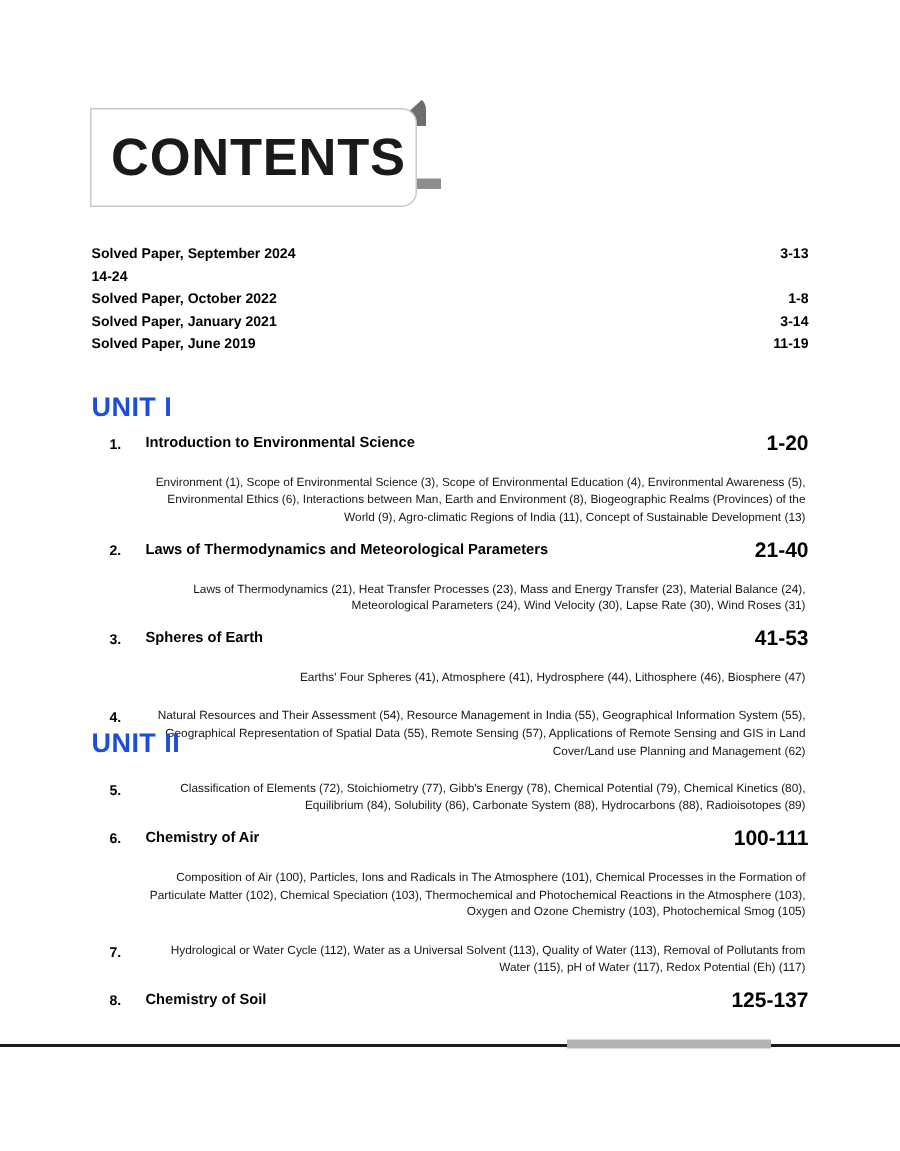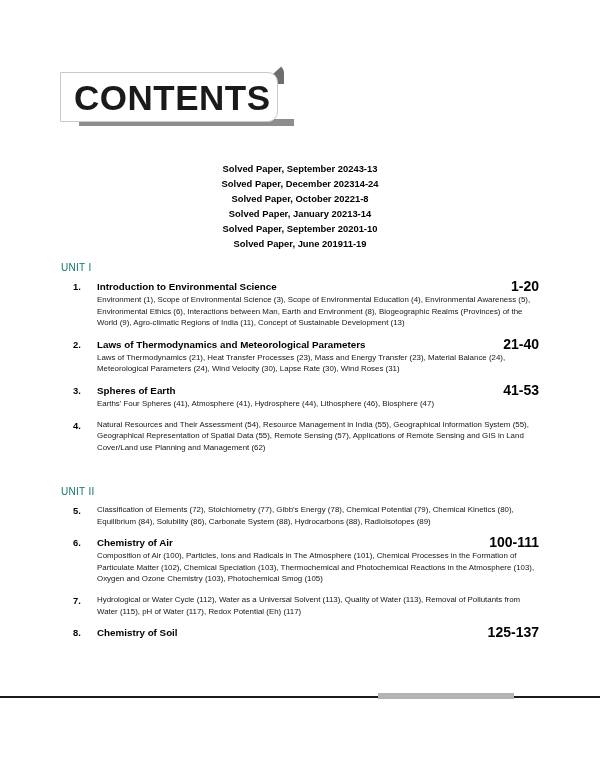--- a/index.html
+++ b/index.html
@@ -22,21 +22,21 @@
     width: 600px;
     height: 767px;
   }
 
   
   .contents-header {
     position: absolute;
     left: 60px;
     top: 72px;
     width: 218px;
-    height: 50px;
+    height: 66px;
   }
   .contents-box {
     position: absolute;
     left: 0; top: 0;
     width: 100%;
     height: 100%;
     border: 1px solid #c9c9c9;
     border-top-right-radius: 10px;
     border-bottom-right-radius: 10px;
     box-sizing: border-box;
@@ -87,36 +87,36 @@
 
   
   .solved-list {
     position: absolute;
     left: 61px;
     top: 161px;
     width: 478px;
   }
   .solved-row {
     display: flex;
-    justify-content: center;
+    justify-content: space-between;
     align-items: baseline;
     font-size: 9.4px;
     font-weight: bold;
     line-height: 15.1px;
     color: #000000;
   }
   .solved-label { white-space: nowrap; }
   .solved-pages { white-space: nowrap; text-align: right; }
 
   
   .unit-block { position: absolute; left: 61px; width: 478px; }
   .unit-heading {
-    font-size: 10px;
-    font-weight: normal;
-    color: #0f766e;
+    font-size: 18px;
+    font-weight: bold;
+    color: #1d4ed8;
     letter-spacing: 0.3px;
     margin: 0 0 7px 0;
     line-height: 1.1;
   }
 
   .chapter {
     position: relative;
     padding-left: 36px;
     margin-bottom: 9px;
   }
@@ -144,23 +144,23 @@
     font-weight: bold;
     line-height: 13px;
     white-space: nowrap;
     padding-left: 8px;
   }
   .chapter-desc {
     font-size: 7.9px;
     font-weight: normal;
     line-height: 11.6px;
     color: #161616;
-    margin-top: 1px;
+    margin-top: 14px;
     padding-right: 2px;
-    text-align: left;
+    text-align: right;
   }
 
   
   .footer-rule {
     position: absolute;
     left: 0;
     top: 696px;
     width: 600px;
     height: 2px;
     background: #1b1b1b;
@@ -186,36 +186,31 @@
       <div class="contents-title">CONTENTS</div>
     </div>
   </div>
 
   <div class="solved-list">
       <div class="solved-row">
         <span class="solved-label">Solved Paper, September 2024</span>
         <span class="solved-pages">3-13</span>
       </div>
       <div class="solved-row">
-        <span class="solved-label">Solved Paper, December 2023</span>
         <span class="solved-pages">14-24</span>
       </div>
       <div class="solved-row">
         <span class="solved-label">Solved Paper, October 2022</span>
         <span class="solved-pages">1-8</span>
       </div>
       <div class="solved-row">
         <span class="solved-label">Solved Paper, January 2021</span>
         <span class="solved-pages">3-14</span>
       </div>
       <div class="solved-row">
-        <span class="solved-label">Solved Paper, September 2020</span>
-        <span class="solved-pages">1-10</span>
-      </div>
-      <div class="solved-row">
         <span class="solved-label">Solved Paper, June 2019</span>
         <span class="solved-pages">11-19</span>
       </div>
     </div>
 
   <div class="unit-block" id="unit-0" style="top:262px;">
       <div class="unit-heading">UNIT I</div>
       <div class="chapter">
         <div class="chapter-num">1.</div>
         <div class="chapter-headrow">

